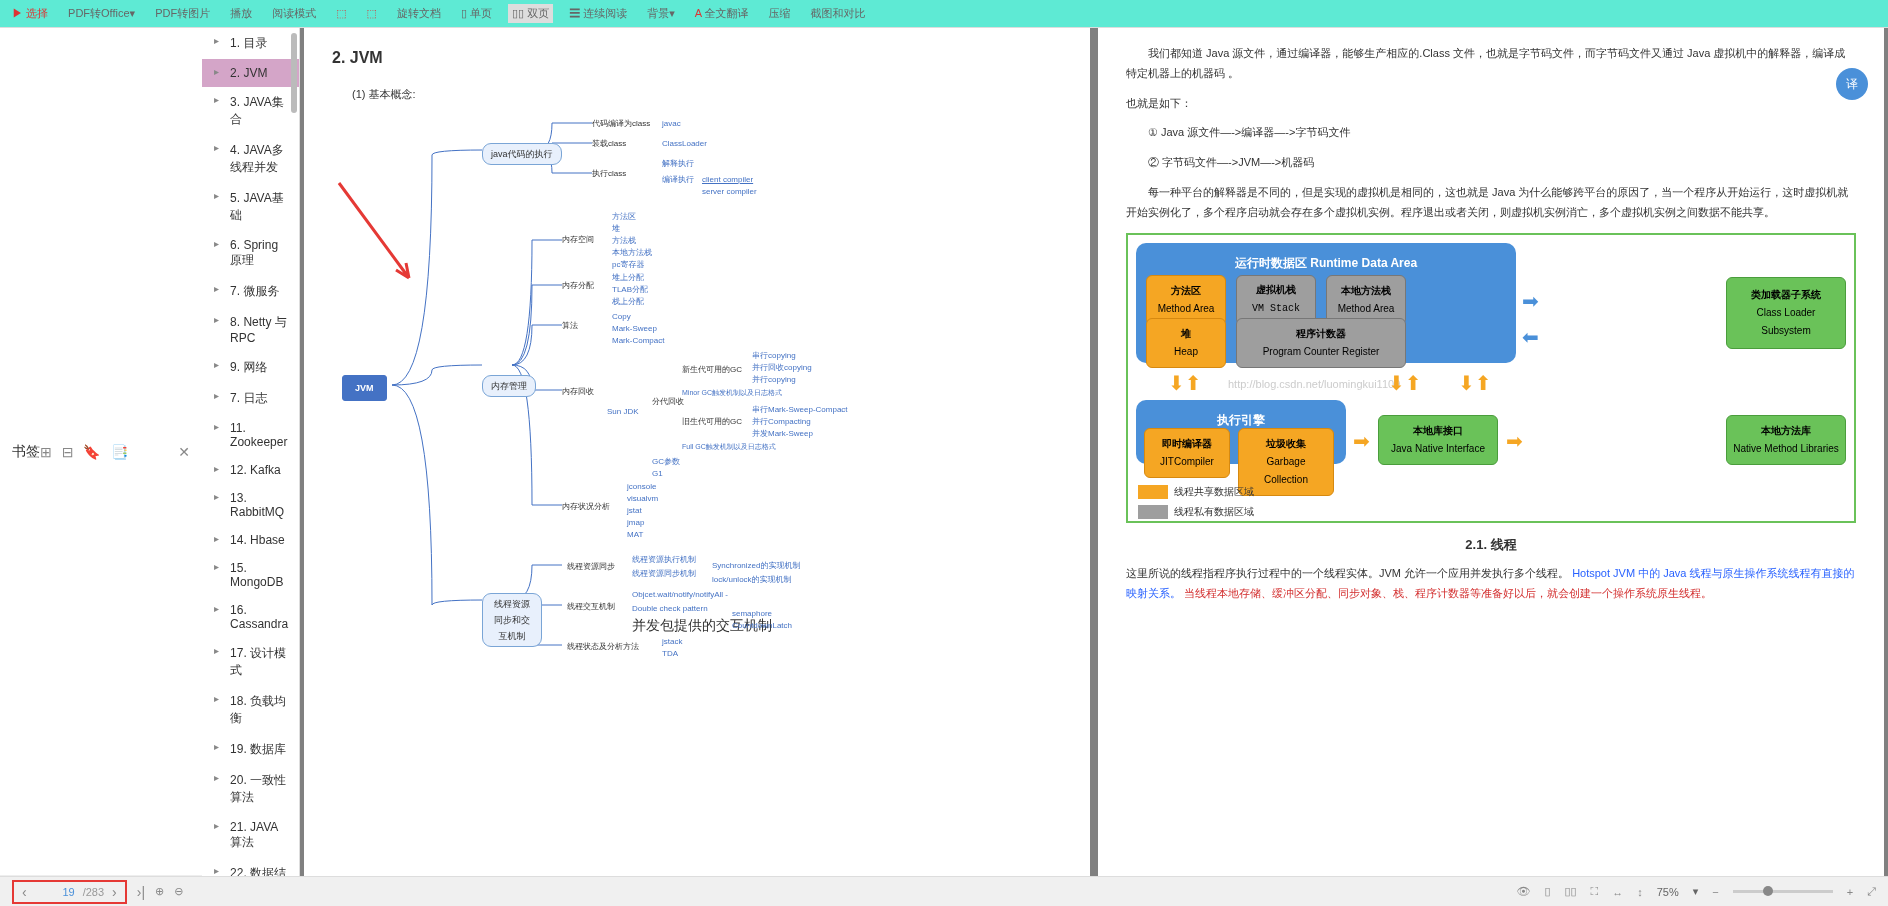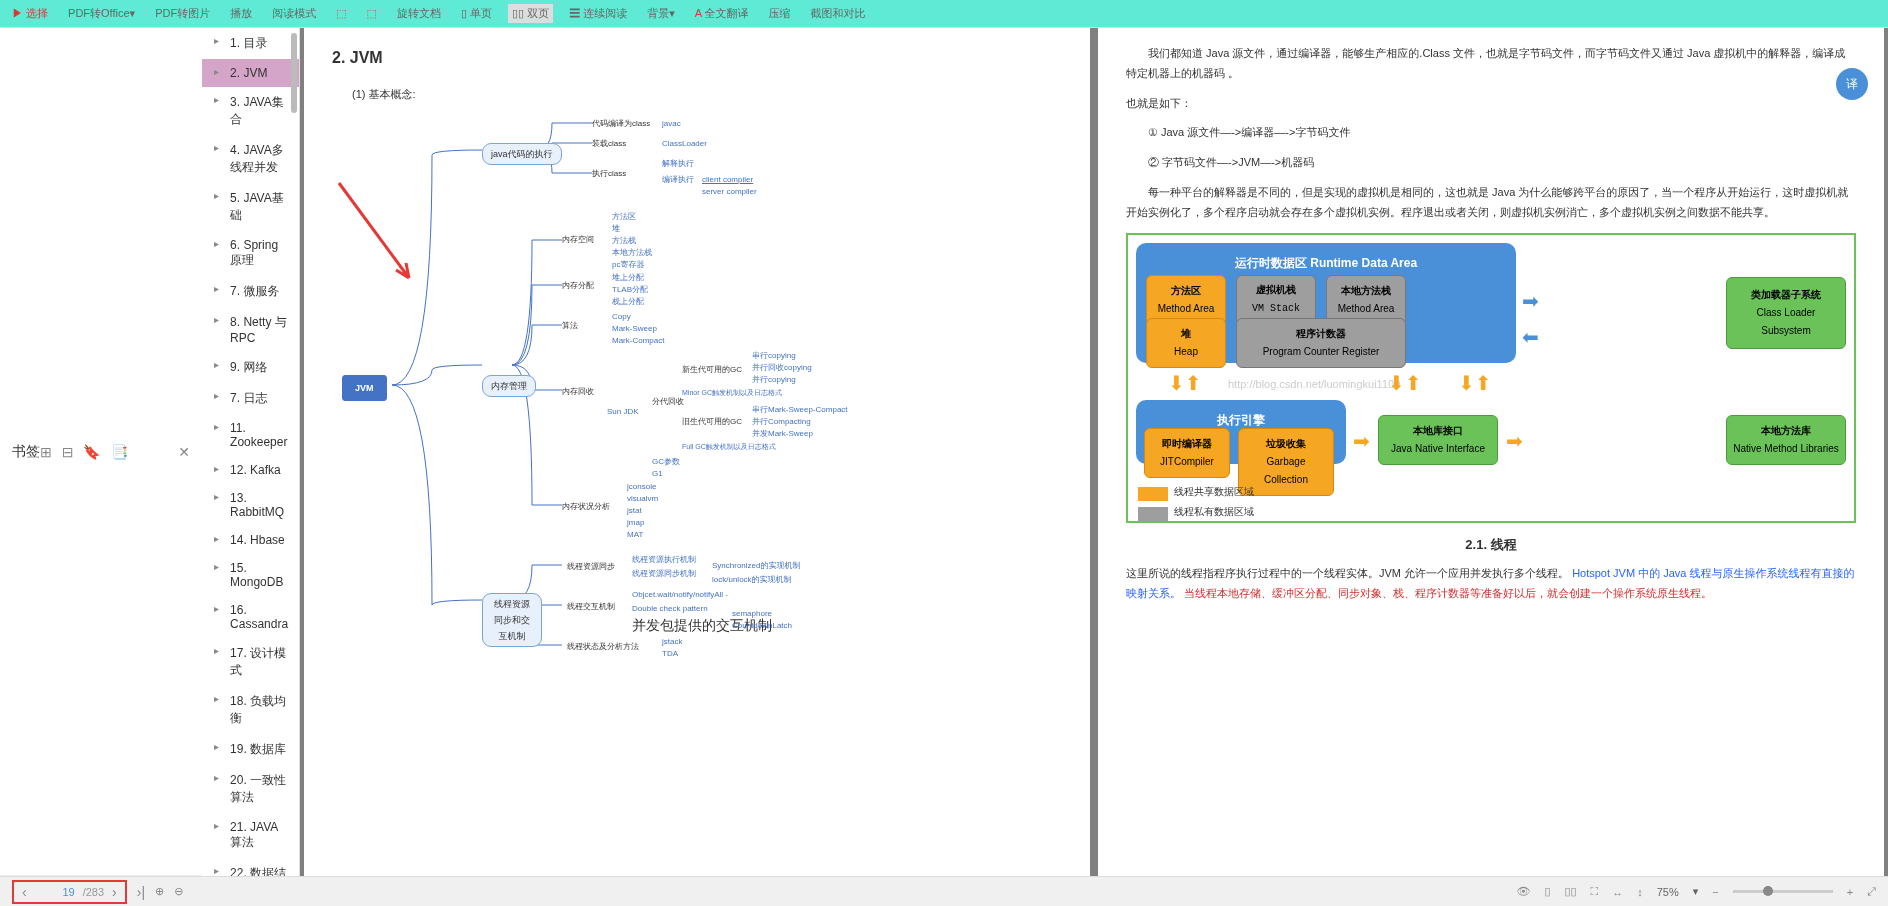--- a/index.html
+++ b/index.html
@@ -40,21 +40,21 @@
     svg.mm-lines { position: absolute; top: 0; left: 0; width: 100%; height: 100%; pointer-events: none; }
     svg.mm-lines path { fill: none; stroke: #4472c4; stroke-width: 1; }
     
     .jvm-diagram { border: 2px solid #6ac259; padding: 12px; margin: 10px 0; position: relative; height: 290px; }
     .runtime-box { position: absolute; background: #4a90d9; border-radius: 10px; padding: 10px; color: #fff; }
     .sub-box { position: absolute; border-radius: 6px; padding: 6px; text-align: center; font-size: 10px; color: #fff; }
     .orange-box { background: #f5a623; border: 1px solid #d68910; color: #000; }
     .gray-box { background: #9e9e9e; border: 1px solid #777; color: #000; }
     .green-box { background: #6ac259; border: 1px solid #4a9d3c; color: #000; }
     .darr { position: absolute; font-size: 20px; color: #f5a623; }
-    .legend { position: absolute; display: flex; align-items: flex-end; gap: 6px; font-size: 10px; }
+    .legend { position: absolute; display: flex; align-items: center; gap: 6px; font-size: 10px; }
     .legend-box { width: 30px; height: 14px; }
     
     .link-text { color: #2962ff; }
     .red-text { color: #d32f2f; }
     
     .statusbar { height: 30px; background: #f0f0f0; border-top: 1px solid #ddd; display: flex; align-items: center; padding: 0 12px; justify-content: space-between; font-size: 11px; color: #666; }
     .page-nav { display: flex; align-items: center; gap: 8px; border: 2px solid #e53935; padding: 2px 8px; }
     .page-input { width: 40px; text-align: right; border: none; background: none; color: #4a90d9; font-size: 11px; }
     .page-total { color: #999; }
     .nav-arrow { cursor: pointer; color: #888; font-size: 14px; }

